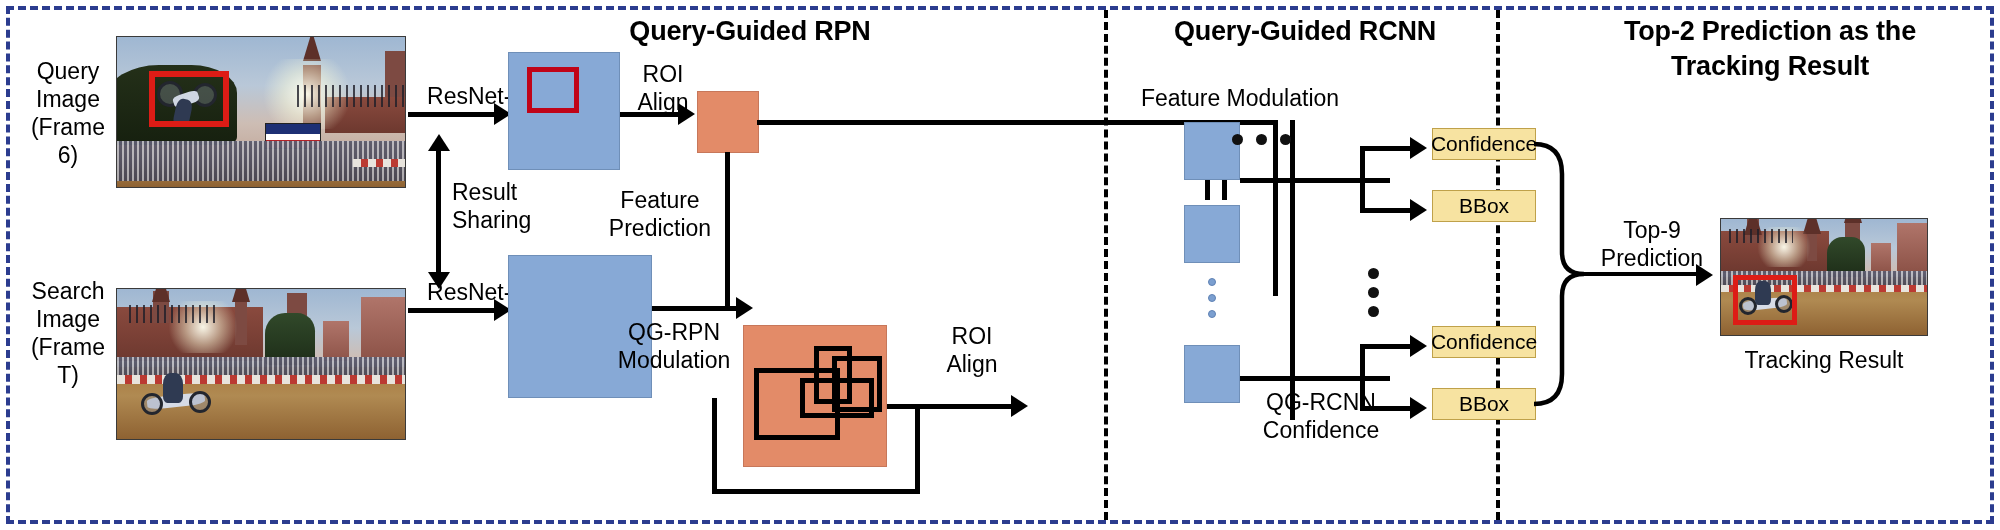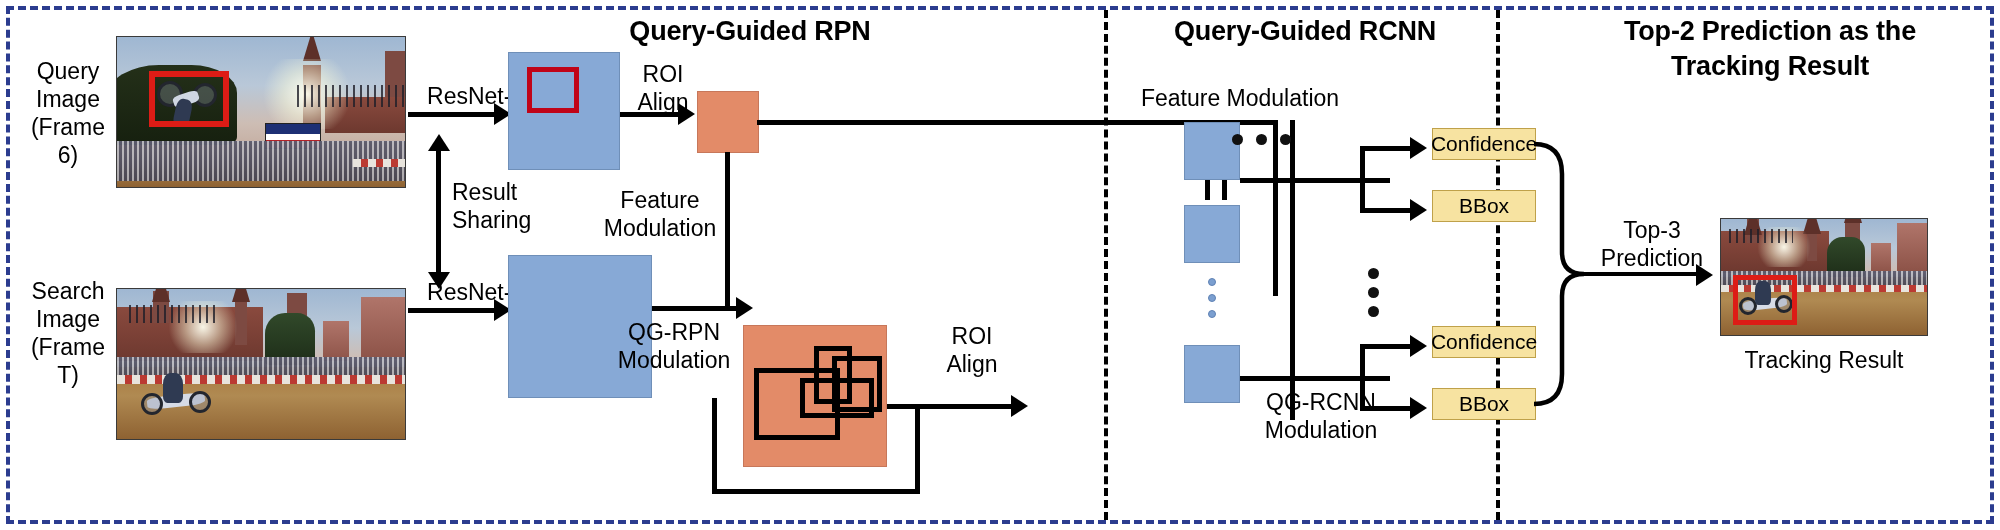--- a/index.html
+++ b/index.html
@@ -294,21 +294,21 @@
 
   <div class="lbl" style="left:626px; top:60px; width:74px;">ROI
 Align</div>
   <div class="hline" style="left:620px; top:112px; width:62px;"></div>
   <div class="arrow-r" style="left:678px; top:103px;"></div>
 
   <div class="fmap-orange" style="left:697px; top:91px; width:62px; height:62px;"></div>
 
   <div class="vline" style="left:725px; top:152px; height:156px;"></div>
   <div class="lbl" style="left:580px; top:186px; width:160px;">Feature
-Modulation</div>
+Prediction</div>
 
   <div class="hline" style="left:757px; top:120px; width:520px;"></div>
   <div class="lbl" style="left:1110px; top:84px; width:260px;">Feature Modulation</div>
 
   <div class="vline" style="left:1273px; top:120px; height:176px;"></div>
   <div class="vline" style="left:1205px; top:120px; height:80px;"></div>
   <div class="vline" style="left:1222px; top:120px; height:80px;"></div>
   <div class="vline" style="left:1290px; top:120px; height:300px;"></div>
 
   <div class="fmap" style="left:508px; top:255px; width:144px; height:143px;"></div>
@@ -346,21 +346,21 @@
   <div class="hdots" style="left:1232px; top:134px;">
     <i></i>
       <i></i>
       <i></i>
   </div>
 
   <div class="hline" style="left:1240px; top:178px; width:150px;"></div>
   <div class="hline" style="left:1240px; top:376px; width:150px;"></div>
 
   <div class="lbl" style="left:1245px; top:388px; width:152px;">QG-RCNN
-Modulation</div>
+Confidence</div>
 
   <div class="vline" style="left:1360px; top:146px; height:66px;"></div>
   <div class="hline" style="left:1360px; top:146px; width:54px;"></div>
   <div class="arrow-r" style="left:1410px; top:137px;"></div>
   <div class="hline" style="left:1360px; top:208px; width:54px;"></div>
   <div class="arrow-r" style="left:1410px; top:199px;"></div>
 
   <div class="vline" style="left:1360px; top:344px; height:66px;"></div>
   <div class="hline" style="left:1360px; top:344px; width:54px;"></div>
   <div class="arrow-r" style="left:1410px; top:335px;"></div>
@@ -378,21 +378,21 @@
 
   <div class="head-box" style="left:1432px; top:326px; width:104px; height:32px;">Confidence</div>
   <div class="head-box" style="left:1432px; top:388px; width:104px; height:32px;">BBox</div>
 
   <svg class="brace" style="left:1528px; top:128px; width:110px; height:292px;" viewBox="0 0 110 292" xmlns="http://www.w3.org/2000/svg">
     <path d="M 6 16 Q 34 16 34 46 L 34 124 Q 34 146 56 146 Q 34 146 34 168 L 34 246 Q 34 276 6 276" fill="none" stroke="#000" stroke-width="4.5"></path>
   </svg>
 
   <div class="hline thin" style="left:1582px; top:272px; width:118px;"></div>
   <div class="arrow-r" style="left:1696px; top:264px;"></div>
-  <div class="lbl" style="left:1588px; top:216px; width:128px;">Top-3
+  <div class="lbl" style="left:1588px; top:216px; width:128px;">Top-9
 Prediction</div>
 
   <div class="photo" style="left:1720px; top:218px; width:208px; height:118px;">
     <div class="sky" style="height:56%;"></div>
     <div class="ground" style="height:50%;"></div>
     <div class="wall" style="left:0px; top:12px; width:108px; height:42px;"></div>
     <div class="tower" style="left:26px; top:0px; width:12px; height:24px;"></div>
     <div class="tower" style="left:86px; top:6px; width:10px; height:36px;"></div>
     <div class="tower" style="left:124px; top:2px; width:15px; height:48px;"></div>
     <div class="stbasil" style="left:176px; top:4px; width:34px; height:48px;"></div>

